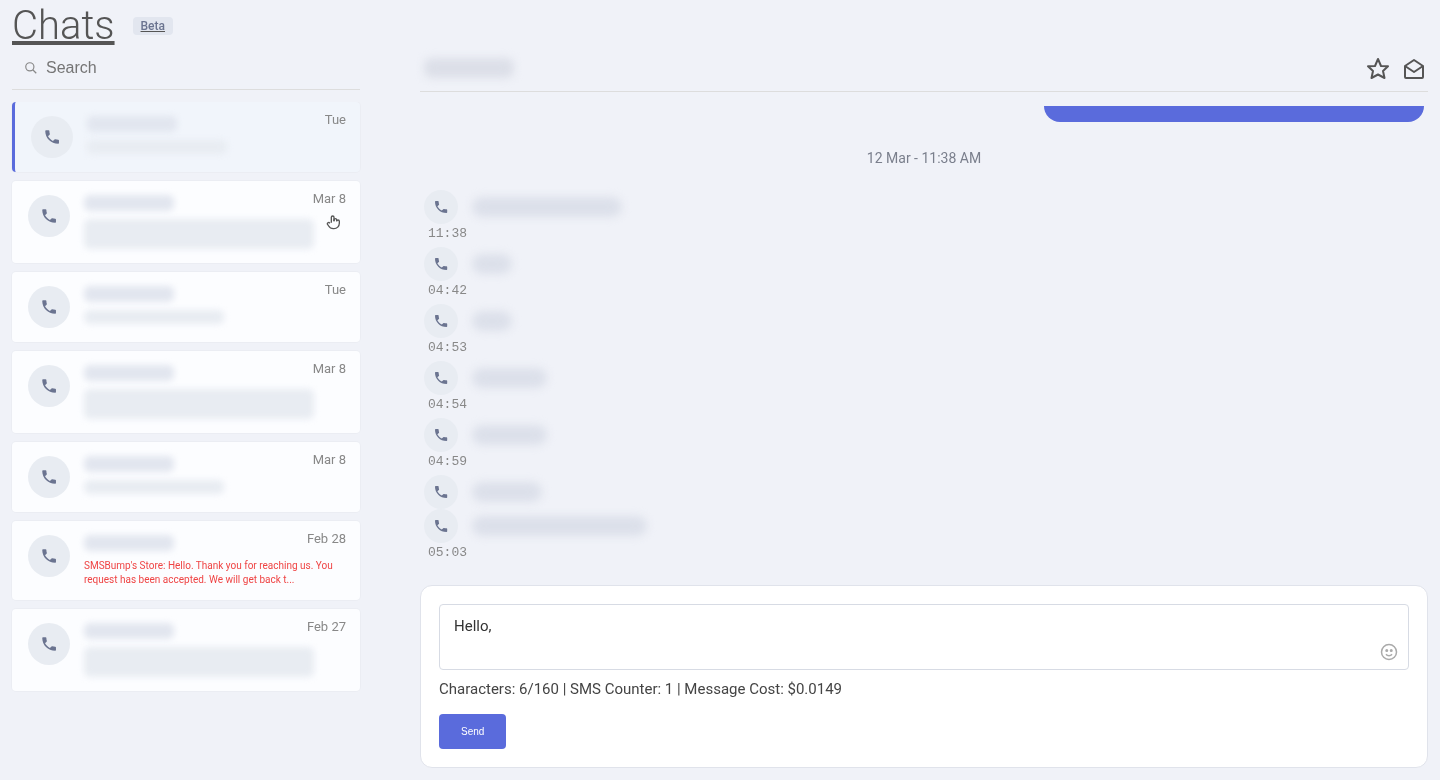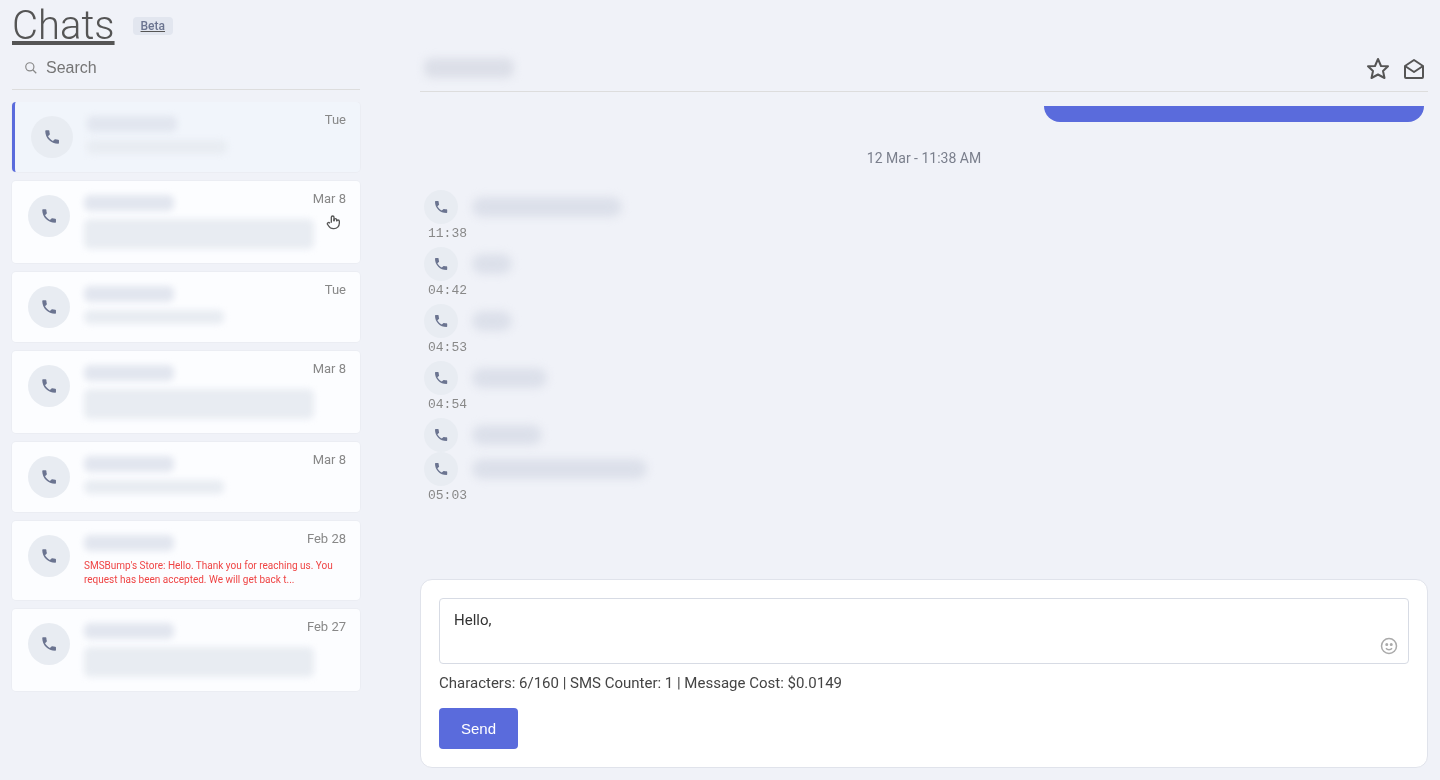--- a/index.html
+++ b/index.html
@@ -35,21 +35,21 @@
   .msg-row { display: flex; gap: 14px; align-items: center; }
   .msg-avatar { width: 34px; height: 34px; border-radius: 50%; background: #e8ecf2; display: flex; align-items: center; justify-content: center; color: #6b7490; flex-shrink: 0; }
   .msg-blur { height: 20px; background: #dce0ea; border-radius: 10px; filter: blur(4px); }
   .msg-time { font-size: 13px; color: #888; margin-left: 4px; margin-bottom: 6px; font-family: Liberation Mono, monospace; }
   .msg-group { display: flex; flex-direction: column; gap: 2px; }
   .compose { background: #fff; border-radius: 12px; padding: 18px; border: 1px solid #e0e3eb; margin-top: 12px; }
   .compose-input-wrap { border: 1px solid #d7dbe4; border-radius: 4px; padding: 12px 14px; min-height: 64px; position: relative; margin-bottom: 10px; }
   .compose-textarea { width: 100%; border: none; outline: none; resize: none; font-size: 15px; font-family: inherit; color: #333; background: transparent; }
   .emoji-btn { position: absolute; right: 10px; bottom: 8px; color: #aaa; cursor: pointer; font-size: 18px; }
   .compose-info { font-size: 15px; color: #444; margin-bottom: 16px; }
-  .send-btn { background: #5a6bdc; color: #fff; border: none; padding: 12px 22px; font-size: 15px; border-radius: 4px; cursor: pointer; }
+  .send-btn { background: #5a6bdc; color: #fff; border: none; padding: 12px 22px; font-size: 10px; border-radius: 4px; cursor: pointer; }
   svg { display: block; }
 </style>
 </head>
 <body>
 
 <div class="app">
 
   <div class="header-row">
     <h1 class="page-title">
       <span>Chats</span>
@@ -230,20 +230,31 @@
               </div>
               <div class="msg-time">04:54</div>
             </div>
             <div class="msg-group">
               <div class="msg-row">
                 <div class="msg-avatar">
                   <svg width="16" height="18" viewBox="0 0 24 24" fill="#6b7490">
                     <path d="M6.6 10.8c1.4 2.8 3.8 5.2 6.6 6.6l2.2-2.2c.3-.3.7-.4 1.1-.3 1.2.4 2.5.6 3.8.6.6 0 1 .4 1 1V20c0 .6-.4 1-1 1C10.6 21 3 13.4 3 4c0-.6.4-1 1-1h3.5c.6 0 1 .4 1 1 0 1.3.2 2.6.6 3.8.1.4 0 .8-.3 1.1l-2.2 2z"></path>
                   </svg>
                 </div>
+                <div class="msg-blur" style="width: 75px;"></div>
+              </div>
+              <div class="msg-time">04:59</div>
+            </div>
+            <div class="msg-group">
+              <div class="msg-row">
+                <div class="msg-avatar">
+                  <svg width="16" height="18" viewBox="0 0 24 24" fill="#6b7490">
+                    <path d="M6.6 10.8c1.4 2.8 3.8 5.2 6.6 6.6l2.2-2.2c.3-.3.7-.4 1.1-.3 1.2.4 2.5.6 3.8.6.6 0 1 .4 1 1V20c0 .6-.4 1-1 1C10.6 21 3 13.4 3 4c0-.6.4-1 1-1h3.5c.6 0 1 .4 1 1 0 1.3.2 2.6.6 3.8.1.4 0 .8-.3 1.1l-2.2 2z"></path>
+                  </svg>
+                </div>
                 <div class="msg-blur" style="width: 70px;"></div>
               </div>
             </div>
             <div class="msg-group">
               <div class="msg-row">
                 <div class="msg-avatar">
                   <svg width="16" height="18" viewBox="0 0 24 24" fill="#6b7490">
                     <path d="M6.6 10.8c1.4 2.8 3.8 5.2 6.6 6.6l2.2-2.2c.3-.3.7-.4 1.1-.3 1.2.4 2.5.6 3.8.6.6 0 1 .4 1 1V20c0 .6-.4 1-1 1C10.6 21 3 13.4 3 4c0-.6.4-1 1-1h3.5c.6 0 1 .4 1 1 0 1.3.2 2.6.6 3.8.1.4 0 .8-.3 1.1l-2.2 2z"></path>
                   </svg>
                 </div>

